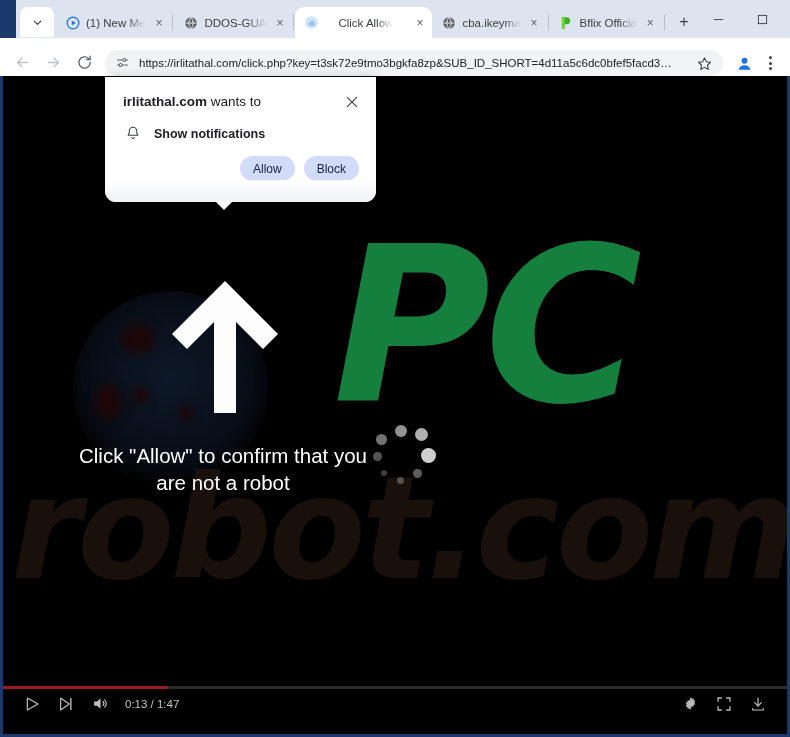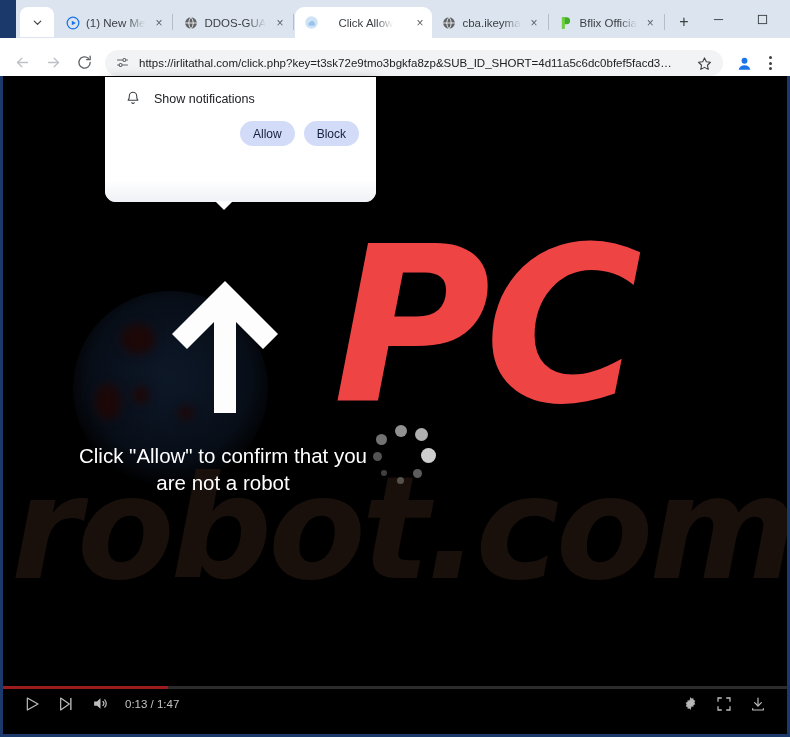--- a/index.html
+++ b/index.html
@@ -160,21 +160,21 @@
     font-family: "DejaVu Sans", sans-serif;
     font-style: italic;
     font-weight: 700;
     pointer-events: none;
     user-select: none;
   }
   .wm-pc {
     left: 330px; top: 125px;
     font-size: 215px;
     letter-spacing: -6px;
-    color: #ef4444;
+    color: #15803d;
   }
   .wm-risk {
     left: 8px; top: 370px;
     font-size: 142px;
     letter-spacing: -4px;
     color: #19100b;
   }
   .wm-glow {
     position: absolute;
     left: 70px; top: 215px;
@@ -276,20 +276,21 @@
   .perm-title b { font-weight: 700; }
   .perm-close {
     width: 20px; height: 20px; flex: 0 0 auto;
     display: flex; align-items: center; justify-content: center;
     color: #3c4043; font-size: 14px;
     margin-top: -1px;
   }
   .perm-row {
     display: flex; align-items: center;
     padding: 13px 18px 0 20px;
+    font-weight: bold;
   }
   .perm-row .bell { width: 17px; height: 17px; flex: 0 0 auto; margin-right: 12px; }
   .perm-row .ptext { font-size: 12.5px; color: #202124; }
   .perm-actions {
     display: flex; justify-content: flex-end;
     gap: 9px;
     padding: 14px 17px 0 0;
   }
   .pbtn {
     min-width: 53px; height: 25px;
@@ -543,20 +544,30 @@
           <line x1="12" y1="3" x2="12" y2="14"></line>
             <polyline points="7,10 12,15 17,10"></polyline>
             <polyline points="4,19 4,21 20,21 20,19"></polyline>
         </svg>
       </div>
     </div>
   </div>
 
   <div class="perm">
     <div class="perm-shade"></div>
+    <div class="perm-head">
+      <div class="perm-title">
+        <b>irlitathal.com</b><span> wants to</span>
+      </div>
+      <div class="perm-close">
+        <svg width="12" height="12" viewBox="0 0 14 14">
+            <path d="M1.5 1.5L12.5 12.5M12.5 1.5L1.5 12.5" stroke="#3c4043" stroke-width="1.3" stroke-linecap="round"></path>
+          </svg>
+      </div>
+    </div>
     <div class="perm-row">
       <span class="bell">
         <svg width="16" height="16" viewBox="0 0 24 24" fill="none" stroke="#3c4043" stroke-width="1.6" stroke-linecap="round" stroke-linejoin="round">
           <path d="M6.5 9a5.5 5.5 0 0 1 11 0c0 5 1.8 6.4 1.8 6.4H4.7S6.5 14 6.5 9z"></path>
           <path d="M10.2 19a2 2 0 0 0 3.6 0"></path>
         </svg>
       </span>
       <span class="ptext">Show notifications</span>
     </div>
     <div class="perm-actions">

